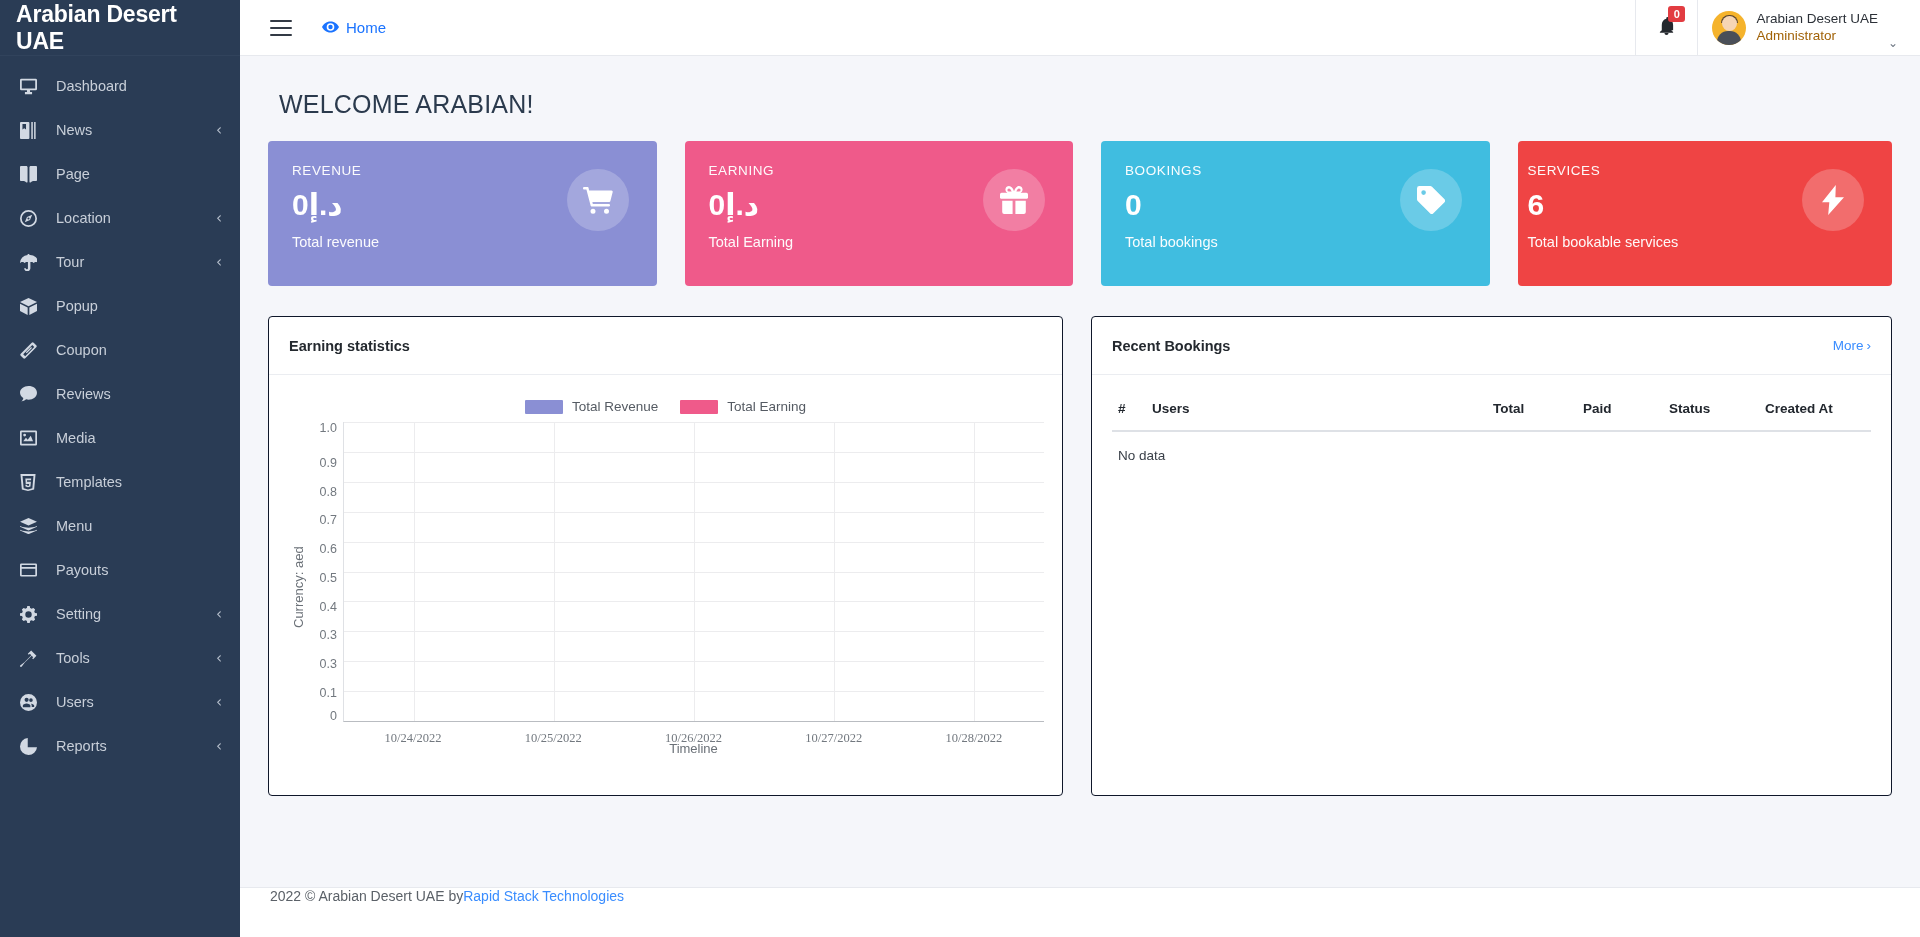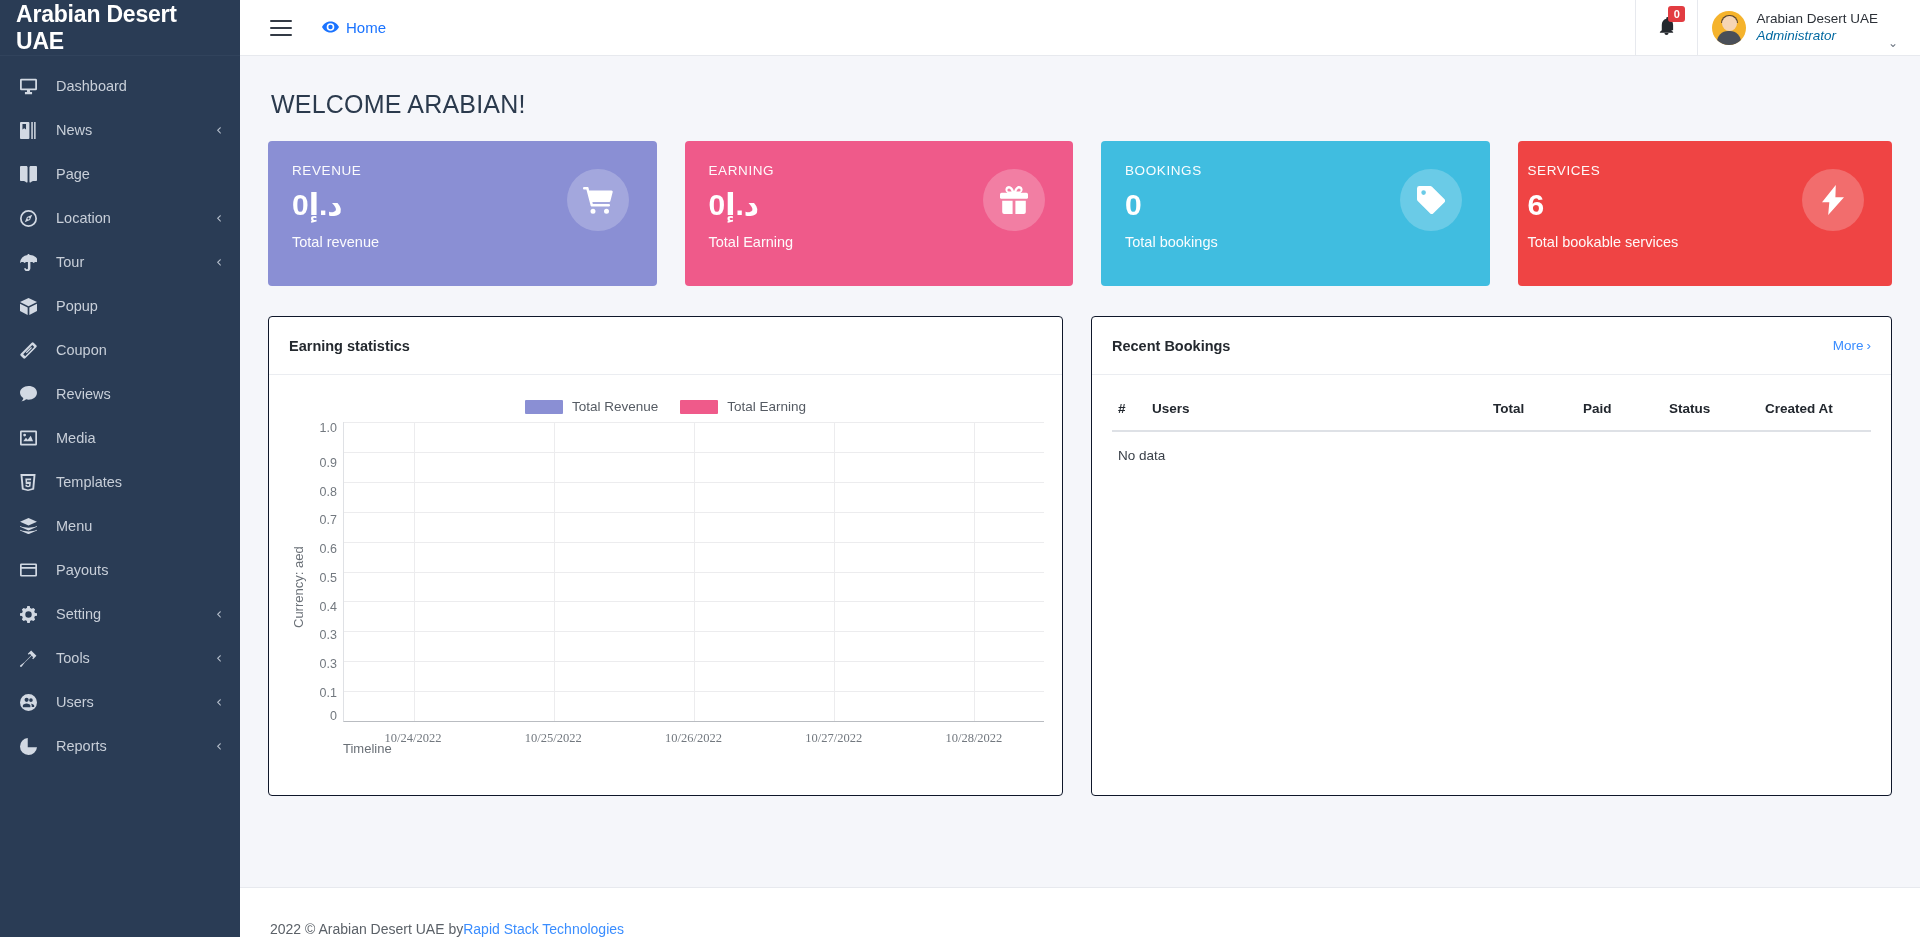--- a/index.html
+++ b/index.html
@@ -84,27 +84,27 @@
   .avatar .hair {
     position: absolute; width: 17px; height: 8px; border-radius: 8px 8px 0 0;
     background: #5a4632; left: 8.5px; top: 4px;
   }
   .avatar .body {
     position: absolute; width: 24px; height: 14px; border-radius: 11px 11px 0 0;
     background: #4a4f58; left: 5px; bottom: 0;
   }
   .user-text { line-height: 1.25; }
   .user-name { font-size: 13.5px; color: #2c3138; }
-  .user-role { font-size: 13.5px; color: #0369a1; font-style: italic; }
+  .user-role { font-size: 13.5px; color: #a16207; }
   .user-caret { color: #6f7884; font-size: 12px; align-self: flex-end; padding-bottom: 6px; }
 
   .content { flex: 1; padding: 22px 28px 0 28px; overflow: hidden; }
   .page-title {
     font-size: 25px; color: #2b3a4d; font-weight: normal;
-    letter-spacing: 0.2px; margin: 12px 0 22px 3px;
+    letter-spacing: 0.2px; margin: 12px 0 22px 11px;
   }
 
   
   .cards { display: flex; gap: 28px; margin-bottom: 30px; }
   .card {
     flex: 1; border-radius: 4px; padding: 22px 26px 22px 24px;
     position: relative; color: #ffffff; height: 145px; overflow: hidden;
   }
   .card-label { font-size: 13.5px; letter-spacing: 0.6px; opacity: 0.97; }
   .card-value { font-size: 30px; font-weight: bold; margin: 12px 0 14px 0; line-height: 1; }
@@ -165,40 +165,40 @@
     border-bottom: 1px solid #b9bcc1;
     border-left: 1px solid #dfe1e5;
   }
   .hline { position: absolute; left: 0; right: 0; height: 1px; background: #ececee; }
   .vline { position: absolute; top: 0; bottom: 0; width: 1px; background: #ececee; }
   .xticks {
     display: flex; font-size: 12.5px; color: #72787f;
     padding-top: 9px; position: relative; height: 22px;
   }
   .xtick { position: absolute; transform: translateX(-50%); font-family: Liberation Serif, serif; }
-  .xlabel { font-size: 13px; color: #6a7077; padding-top: 10px; }
+  .xlabel { text-align: center; font-size: 13px; color: #6a7077; padding-top: 10px; }
 
   
   .table-body { padding: 22px 20px 30px 20px; }
   table { width: 100%; border-collapse: collapse; }
   th {
     text-align: left; font-size: 13.5px; font-weight: bold; color: #22272e;
     padding: 4px 6px 14px 6px; border-bottom: 2px solid #dee1e6;
   }
   th.num { width: 34px; }
   th.c-total { width: 90px; }
   th.c-paid { width: 86px; }
   th.c-status { width: 96px; }
   th.c-created { width: 112px; }
   td { font-size: 13.5px; color: #3a4049; padding: 16px 6px; }
 
   
   .footer {
     height: 50px; flex: 0 0 50px; background: #ffffff;
-    border-top: 1px solid #e7e9ee; display: flex; align-items: flex-end;
+    border-top: 1px solid #e7e9ee; display: flex; align-items: flex-start;
     padding: 0 30px; font-size: 14px; color: #5b6168;
   }
   .footer a { color: #3a8dff; text-decoration: none; cursor: pointer; }
 </style>
 </head>
 <body>
 
 <div class="app">
 
   <aside class="sidebar">

